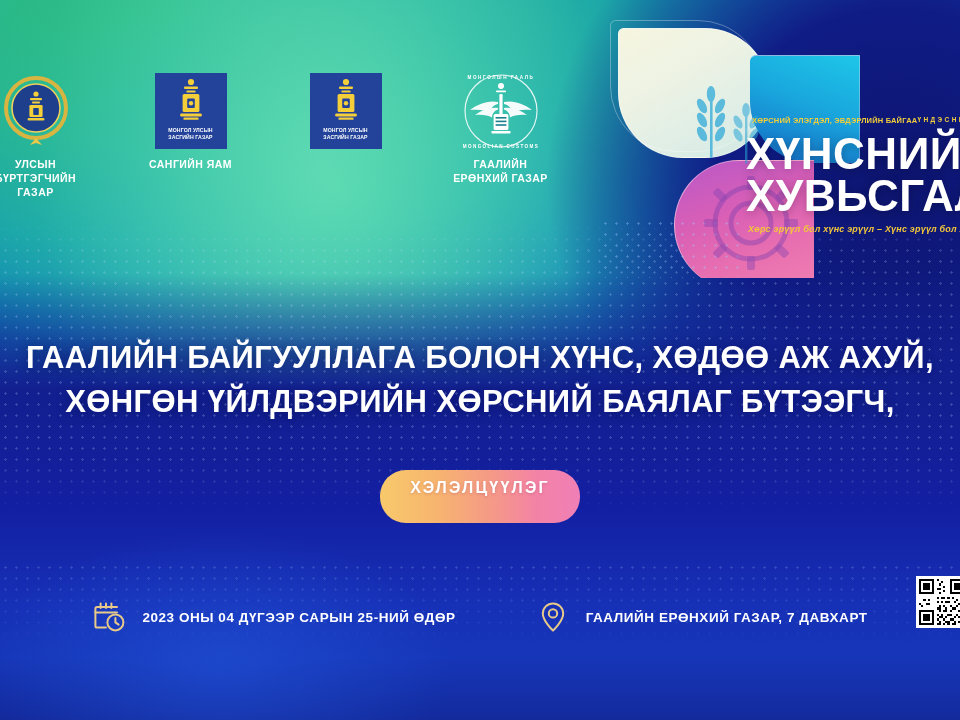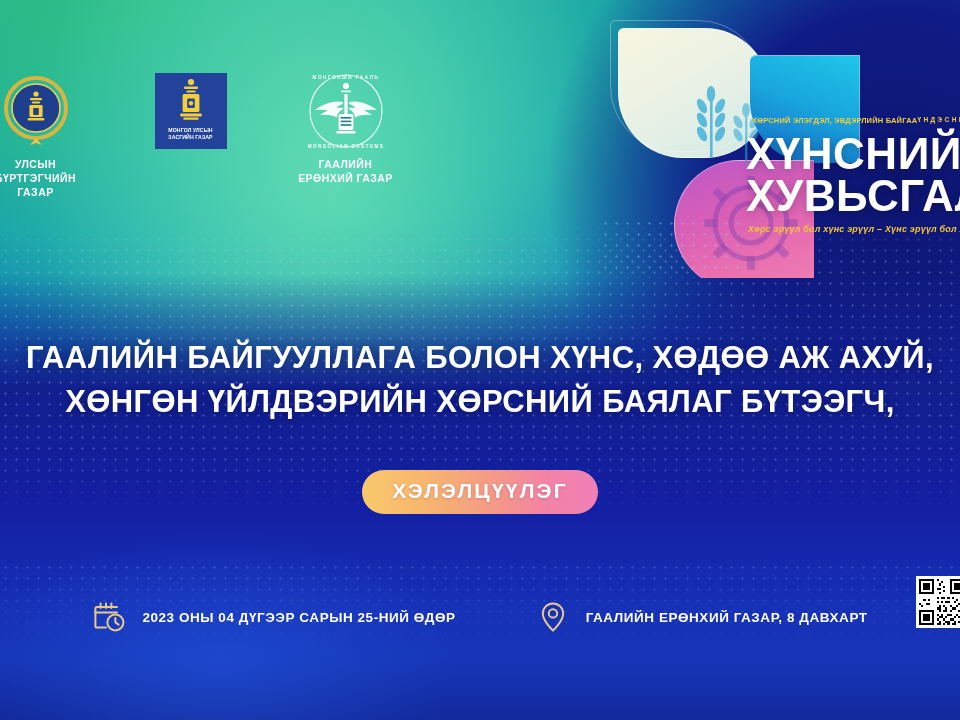--- a/index.html
+++ b/index.html
@@ -183,25 +183,25 @@
   }
   .headline .hl{display:block;}
 
   
   .badge-wrap{
     position:absolute;left:0;top:470px;width:100%;
     display:flex;justify-content:center;
   }
   .badge{
     display:inline-block;
-    padding:9px 30px 11px;
+    padding:9px 30px 26px;
     border-radius:26px;
     background:linear-gradient(90deg,#f8c96b 0%,#f7b56f 28%,#f59a86 55%,#f383a5 78%,#f07fb7 100%);
     color:#ffffff;
-    font-size:21px;font-weight:800;letter-spacing:2.2px;
+    font-size:16px;font-weight:800;letter-spacing:2.2px;
     text-shadow:0 1px 3px rgba(140,40,90,.28);
   }
 
   
   .footer{
     position:absolute;left:0;top:600px;width:100%;
     display:flex;align-items:center;justify-content:center;
     gap:80px;
   }
   .finfo{display:flex;align-items:center;gap:16px;}
@@ -317,20 +317,41 @@
           </g>
           <rect x="32.2" y="34" width="5.6" height="7" rx=".8" fill="#1d3f8c"></rect>
           <path d="M35 64 L29 71 L35 69 L41 71 Z" fill="#e9c74c"></path>
         </svg>
       </div>
       <div class="logo-caption">УЛСЫН
 БҮРТГЭГЧИЙН
 ГАЗАР</div>
     </div>
 
+    <div class="logo-item">
+      <div class="logo-mark">
+        <div class="gov-tile">
+          <svg width="34" height="46" viewBox="0 0 34 46">
+            <g fill="#f4cf3a">
+              <circle cx="17" cy="4" r="3.1"></circle>
+              <rect x="10" y="8.6" width="14" height="2.4" rx="1"></rect>
+              <rect x="12.4" y="12.4" width="9.2" height="2.2" rx=".9"></rect>
+              <rect x="8.6" y="16" width="16.8" height="18" rx="1.5"></rect>
+              <rect x="6.2" y="35.4" width="21.6" height="3" rx="1.2"></rect>
+              <rect x="9.4" y="39.6" width="15.2" height="2.2" rx=".9"></rect>
+            </g>
+            <rect x="13.2" y="20.4" width="7.6" height="9.6" rx="1" fill="#23439a"></rect>
+            <circle cx="17" cy="25.2" r="2.2" fill="#f4cf3a"></circle>
+          </svg>
+          <div class="cap">МОНГОЛ УЛСЫН
+ЗАСГИЙН ГАЗАР</div>
+        </div>
+      </div>
+      <div class="logo-caption">САНГИЙН ЯАМ</div>
+    </div>
 
     <div class="logo-item">
       <div class="logo-mark">
         <div class="gov-tile">
           <svg width="34" height="46" viewBox="0 0 34 46">
             <g fill="#f4cf3a">
               <circle cx="17" cy="4" r="3.1"></circle>
               <rect x="10" y="8.6" width="14" height="2.4" rx="1"></rect>
               <rect x="12.4" y="12.4" width="9.2" height="2.2" rx=".9"></rect>
               <rect x="8.6" y="16" width="16.8" height="18" rx="1.5"></rect>
@@ -405,21 +426,21 @@
       <span class="ftext">2023 ОНЫ 04 ДҮГЭЭР САРЫН 25-НИЙ ӨДӨР</span>
     </div>
 
     <div class="finfo">
       <svg class="ficon" viewBox="0 0 34 34">
         <g fill="none" stroke="#e7c98a" stroke-width="2" stroke-linecap="round" stroke-linejoin="round">
           <path d="M17 3.4 c-5.6 0 -10.2 4.5 -10.2 10.1 0 7.6 10.2 17.1 10.2 17.1 s10.2 -9.5 10.2 -17.1 c0 -5.6 -4.6 -10.1 -10.2 -10.1 z"></path>
           <circle cx="17" cy="13.4" r="4.2"></circle>
         </g>
       </svg>
-      <span class="ftext">ГААЛИЙН ЕРӨНХИЙ ГАЗАР, 8 ДАВХАРТ</span>
+      <span class="ftext">ГААЛИЙН ЕРӨНХИЙ ГАЗАР, 7 ДАВХАРТ</span>
     </div>
   </div>
 
   <div class="qr">
     <svg width="46" height="46" viewBox="0 0 21 21" shape-rendering="crispEdges">
       <rect width="21" height="21" fill="#ffffff"></rect>
       <g fill="#000000">
         <rect x="0" y="0" width="7" height="1"></rect>
           <rect x="0" y="6" width="7" height="1"></rect>
         <rect x="0" y="0" width="1" height="7"></rect>

